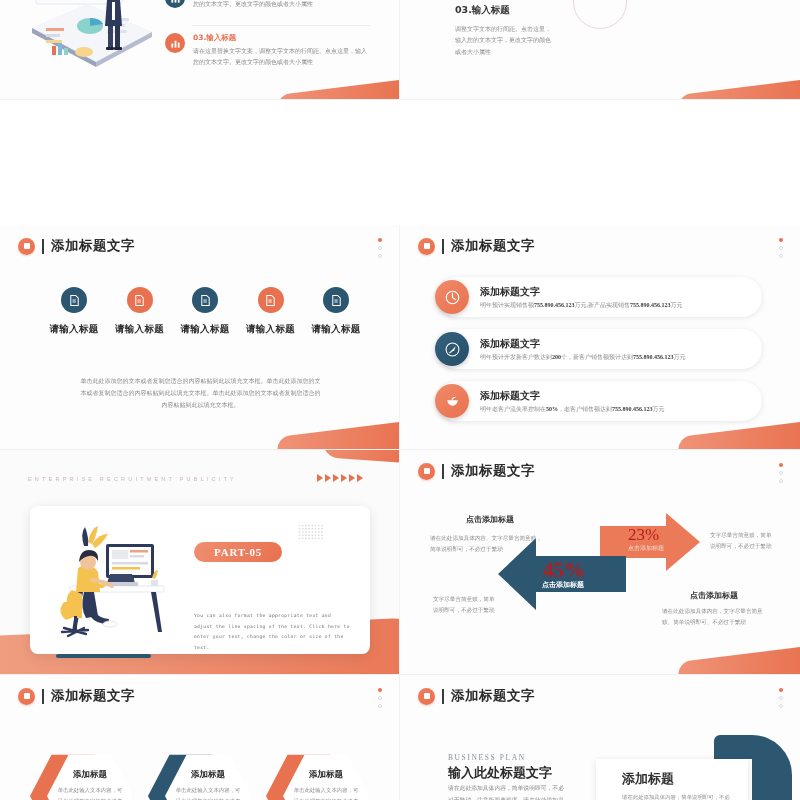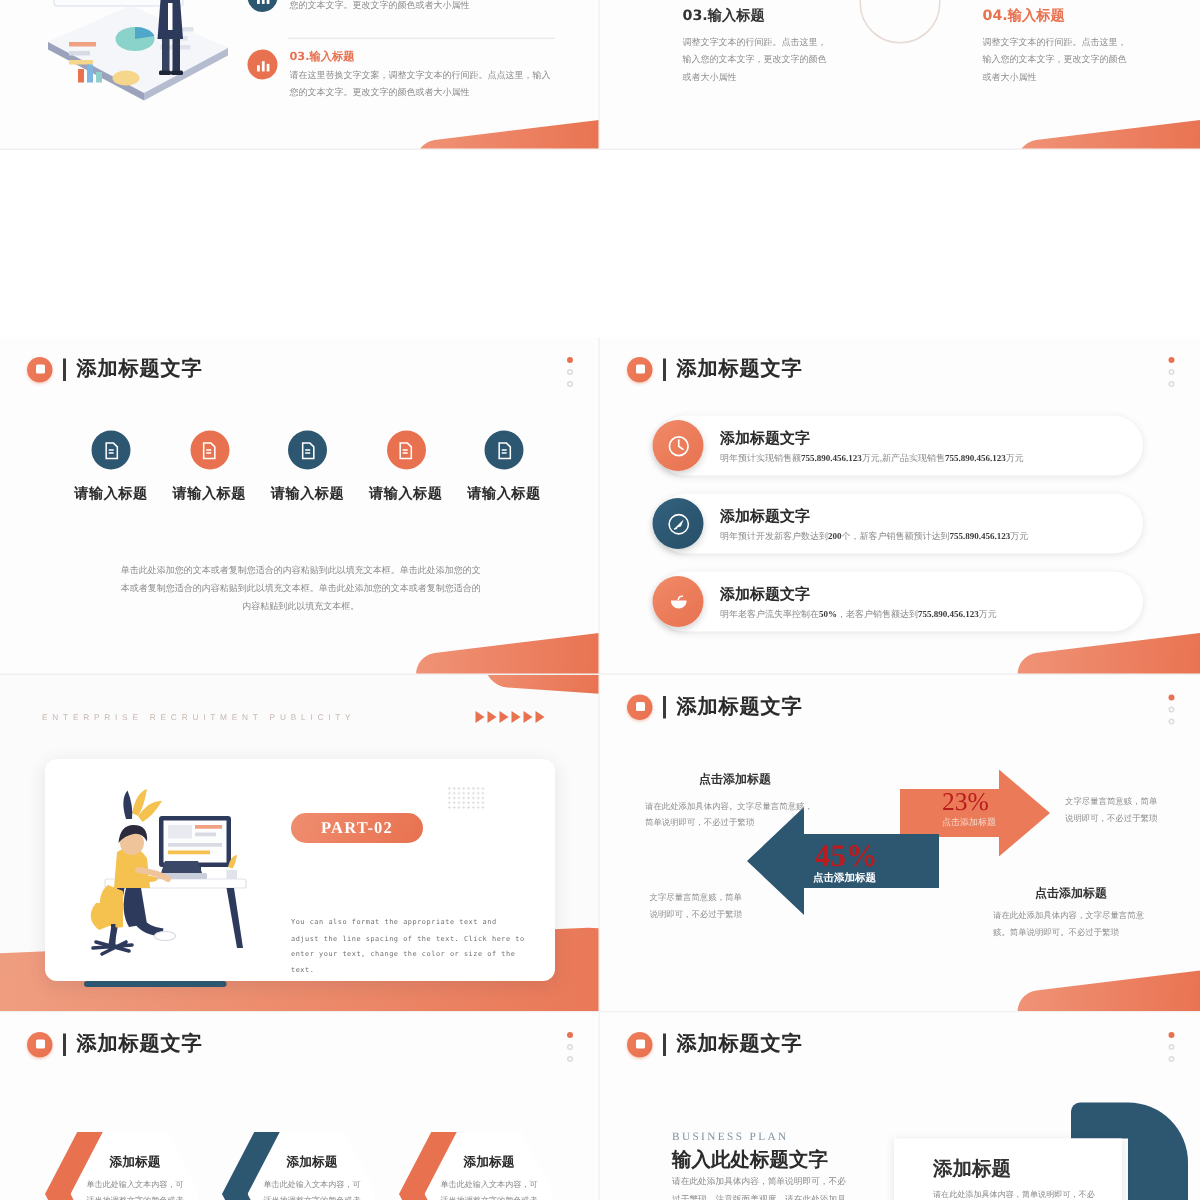--- a/index.html
+++ b/index.html
@@ -281,24 +281,20 @@
   <div class="slide nogap" style="height:100px;">
     <div class="ring">
       <span class="ring-glyph">
         
       </span>
     </div>
     <div class="q-col" style="left:55px; top:4px;">
       <div class="q-title dark">03.输入标题</div>
       <div class="q-body">调整文字文本的行间距。点击这里，输入您的文本文字，更改文字的颜色或者大小属性</div>
     </div>
-    <div class="q-col" style="left:255px; top:4px;">
-      <div class="q-title">04.输入标题</div>
-      <div class="q-body">调整文字文本的行间距。点击这里，输入您的文本文字，更改文字的颜色或者大小属性</div>
-    </div>
     <div class="corner-wedge" style="bottom:-14px;"></div>
   </div>
 
   <div class="slide">
     <div class="hdr">
       <span class="hdr-badge">
           <i></i>
         </span>
       <span class="hdr-bar"></span>
       <span class="hdr-title">添加标题文字</span>
@@ -465,21 +461,21 @@
 
         <path d="M16 78 q-8 10 2 18 l10 -4 l-4 -14z" fill="#f5c14f"></path>
         <rect x="26" y="92" width="3" height="14" fill="#2e3a5c"></rect>
         <path d="M14 108 l26 -2 M20 112 l16 -8 M16 104 l22 6" stroke="#2e3a5c" stroke-width="2.4" stroke-linecap="round"></path>
 
         <path d="M104 54 q2 -8 6 -8 q-1 6 -3 9z" fill="#f5c14f"></path>
         <rect x="103" y="56" width="7" height="6" fill="#e0e3ea"></rect>
 
         <ellipse cx="52" cy="62" rx="5" ry="2" fill="#f5c14f"></ellipse>
       </svg>
-      <div class="partbadge">PART-02</div>
+      <div class="partbadge">PART-05</div>
       <div class="en">You can also format the appropriate text and adjust the line spacing of the text. Click here to enter your text, change the color or size of the text.</div>
     </div>
   </div>
 
   <div class="slide nogap">
     <div class="hdr">
       <span class="hdr-badge">
           <i></i>
         </span>
       <span class="hdr-bar"></span>

